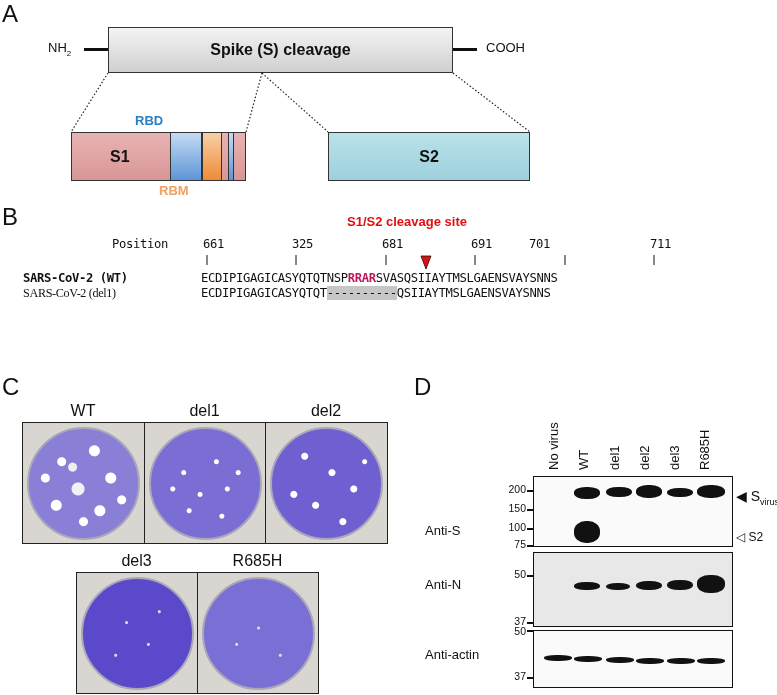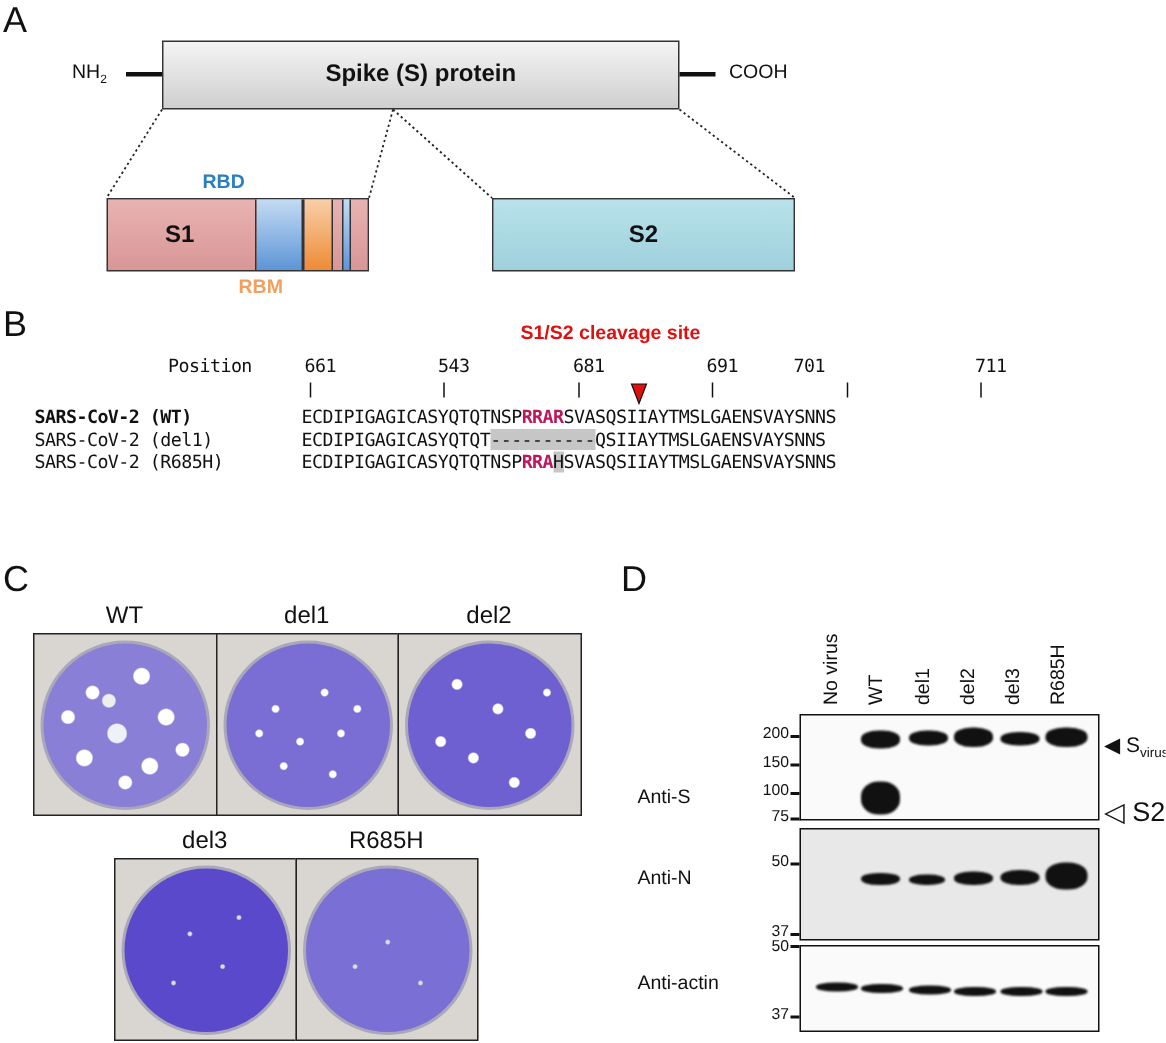--- a/index.html
+++ b/index.html
@@ -33,21 +33,21 @@
   .lane-label{position:absolute;font-size:13px;transform:rotate(-90deg);transform-origin:left top;white-space:nowrap;}
   .ab-label{position:absolute;font-size:13px;}
 </style>
 </head>
 <body>
 
 <div class="abs panel-letter" style="left:2px;top:0px;">A</div>
 
 <div class="abs" style="left:48px;top:40px;font-size:13px;"><span>NH</span><sub style="font-size:8px">2</sub></div>
 <div class="abs term-line" style="left:84px;top:48px;width:24px;"></div>
-<div class="abs spike">Spike (S) protein</div>
+<div class="abs spike">Spike (S) cleavage</div>
 <div class="abs term-line" style="left:453px;top:48px;width:24px;"></div>
 <div class="abs" style="left:486px;top:40px;font-size:13px;">COOH</div>
 
 <svg class="abs" style="left:0;top:0;" width="560" height="140">
   <g stroke="#222" stroke-width="1.2" stroke-dasharray="1.5,2" fill="none">
     <line x1="108" y1="73" x2="71" y2="132"></line>
     <line x1="262" y1="73" x2="246" y2="132"></line>
     <line x1="262" y1="73" x2="328" y2="132"></line>
     <line x1="453" y1="73" x2="530" y2="132"></line>
   </g>
@@ -63,42 +63,41 @@
 <div class="abs" style="left:143px;top:183px;font-size:13px;font-weight:bold;color:#f0a060;padding-left:16px;">RBM</div>
 <div class="abs dom s2">
     <span>S2</span>
   </div>
 
 <div class="abs panel-letter" style="left:2px;top:203px;">B</div>
 <div class="abs" style="left:347px;top:214px;font-size:13px;font-weight:bold;color:#e01010;">S1/S2 cleavage site</div>
 
 <div class="abs mono" style="left:112px;top:237px;">Position</div>
 <div class="abs mono" style="left:203px;top:237px;">661</div>
-<div class="abs mono" style="left:292px;top:237px;">543</div>
+<div class="abs mono" style="left:292px;top:237px;">325</div>
 <div class="abs mono" style="left:382px;top:237px;">681</div>
 <div class="abs mono" style="left:471px;top:237px;">691</div>
 <div class="abs mono" style="left:529px;top:237px;">701</div>
 <div class="abs mono" style="left:650px;top:237px;">711</div>
 
 <svg class="abs" style="left:0;top:252px;" width="700" height="20">
   <g stroke="#111" stroke-width="1">
     <line x1="207" y1="3" x2="207" y2="13"></line>
     <line x1="296" y1="3" x2="296" y2="13"></line>
     <line x1="386" y1="3" x2="386" y2="13"></line>
     <line x1="475" y1="3" x2="475" y2="13"></line>
     <line x1="565" y1="3" x2="565" y2="13"></line>
     <line x1="654" y1="3" x2="654" y2="13"></line>
   </g>
   <polygon points="421,4 431,4 426,17" fill="#e01010" stroke="#111" stroke-width="0.8"></polygon>
 </svg>
 
 <div class="abs" style="left:23px;top:271px;">
   <div class="mono" style="height:15px;"><span style="display:inline-block;width:178px;font-weight:bold;">SARS-CoV-2 (WT)</span><span>ECDIPIGAGICASYQTQTNSP</span><span class="red">RRAR</span><span>SVASQSIIAYTMSLGAENSVAYSNNS</span></div>
-  <div class="mono" style="height:15px;"><span style="display:inline-block;width:178px;">SARS-CoV-2 (del1)</span><span>ECDIPIGAGICASYQTQT</span><span class="gap">----------</span><span>QSIIAYTMSLGAENSVAYSNNS</span></div>
-  <div class="mono" style="height:15px;"><span style="display:inline-block;width:178px;">SARS-CoV-2 (R685H)</span><span>ECDIPIGAGICASYQTQTNSP</span><span class="red">RRA</span><span class="gap">H</span><span>SVASQSIIAYTMSLGAENSVAYSNNS</span></div>
+  <div class="mono" style="height:15px;"><span style="display:inline-block;width:178px;font-family:Liberation Serif, serif;">SARS-CoV-2 (del1)</span><span>ECDIPIGAGICASYQTQT</span><span class="gap">----------</span><span>QSIIAYTMSLGAENSVAYSNNS</span></div>
 </div>
 
 <div class="abs panel-letter" style="left:2px;top:373px;">C</div>
 
 <div class="plate-label" style="left:22px;top:402px;width:122px;">WT</div>
 <div class="plate-label" style="left:144px;top:402px;width:121px;">del1</div>
 <div class="plate-label" style="left:265px;top:402px;width:122px;">del2</div>
 
 <div class="plate-box" style="left:22px;top:422px;width:123px;height:122px;">
   <div class="well" style="left:4px;top:4px;width:113px;height:113px;background:radial-gradient(circle at 30% 30%, #fff 0 4px, transparent 5px),radial-gradient(circle at 60% 20%, #fff 0 5px, transparent 6px),radial-gradient(circle at 45% 55%, #f0f0f8 0 6px, transparent 7px),radial-gradient(circle at 75% 45%, #fff 0 5px, transparent 6px),radial-gradient(circle at 25% 70%, #fff 0 5px, transparent 6px),radial-gradient(circle at 65% 75%, #fff 0 5px, transparent 6px),radial-gradient(circle at 50% 85%, #fff 0 4px, transparent 5px),radial-gradient(circle at 85% 65%, #fff 0 4px, transparent 5px),radial-gradient(circle at 15% 45%, #fff 0 4px, transparent 5px),radial-gradient(circle at 40% 35%, #eee 0 4px, transparent 5px),#8a7fd6;"></div>
@@ -141,21 +140,21 @@
 
 <div class="blot" style="left:533px;top:476px;width:200px;height:71px;">
   <div class="band" style="left:40px;top:10px;width:26px;height:12px;"></div>
   <div class="band" style="left:72px;top:10px;width:26px;height:10px;"></div>
   <div class="band" style="left:102px;top:8px;width:26px;height:13px;"></div>
   <div class="band" style="left:133px;top:11px;width:26px;height:9px;"></div>
   <div class="band" style="left:163px;top:8px;width:28px;height:13px;"></div>
   <div class="band" style="left:40px;top:44px;width:26px;height:22px;"></div>
 </div>
 <div class="abs" style="left:736px;top:488px;font-size:14px;">◀&nbsp;<span>S</span><sub style="font-size:9px">virus</sub></div>
-<div class="abs" style="left:736px;top:530px;font-size:18px;">◁&nbsp;<span>S2</span></div>
+<div class="abs" style="left:736px;top:530px;font-size:12px;">◁&nbsp;<span>S2</span></div>
 
 <div class="ab-label" style="left:425px;top:577px;">Anti-N</div>
 <div class="mw" style="left:500px;top:568px;">50</div>
 <div class="tick" style="left:527px;top:575px;"></div>
 <div class="mw" style="left:500px;top:615px;">37</div>
 <div class="tick" style="left:527px;top:622px;"></div>
 
 <div class="blot" style="left:533px;top:552px;width:200px;height:75px;background:#e8e8e8;">
   <div class="band" style="left:40px;top:29px;width:26px;height:8px;"></div>
   <div class="band" style="left:72px;top:30px;width:24px;height:7px;"></div>

